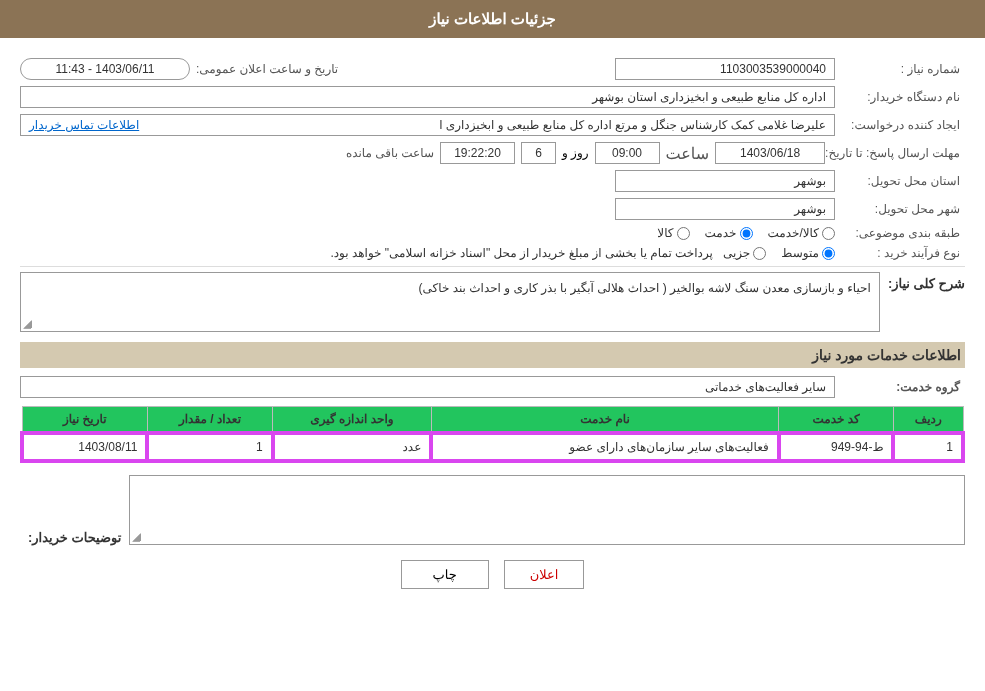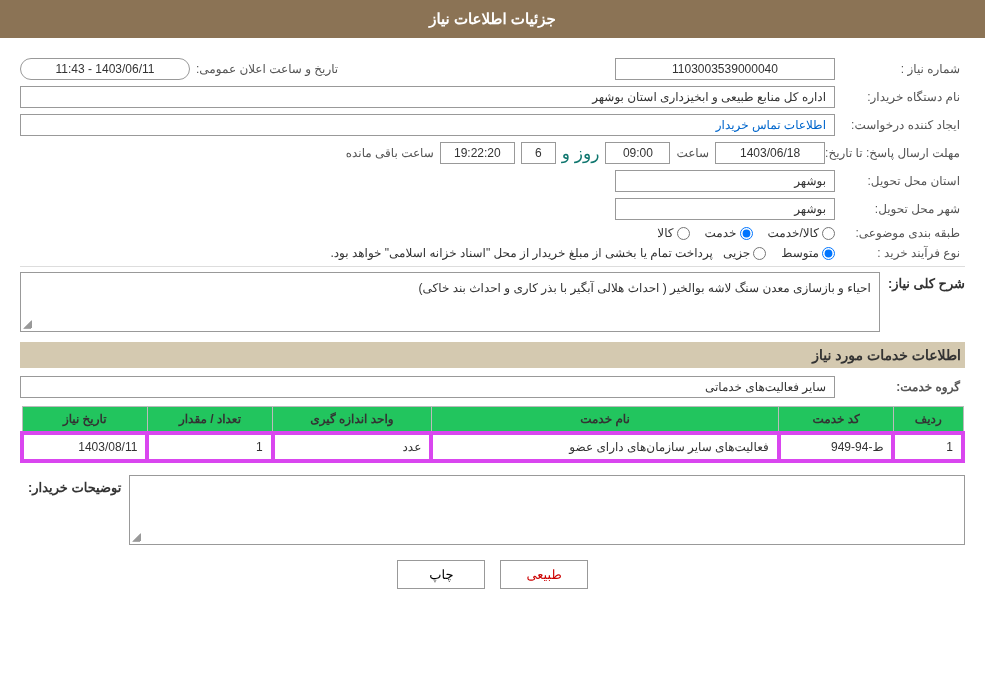--- a/index.html
+++ b/index.html
@@ -64,20 +64,21 @@
       min-width: 220px;
     }
     .value-box.small {
       min-width: 80px;
     }
     .value-box.xsmall {
       min-width: 50px;
     }
     .link-text {
       color: #0066cc;
+      text-decoration: underline;
       cursor: pointer;
     }
     .remaining-label {
       font-size: 12px;
       color: #555;
       white-space: nowrap;
     }
     .radio-group {
       display: flex;
       gap: 15px;
@@ -131,21 +132,21 @@
       font-weight: bold;
     }
     .services-table td {
       border: 4px solid #d946ef;
       padding: 5px 8px;
       text-align: right;
       font-size: 12px;
     }
     .buyer-notes-section {
       display: flex;
-      align-items: flex-start;
+      align-items: flex-end;
       margin-top: 8px;
       gap: 8px;
     }
     .buyer-notes-label {
       font-weight: bold;
       font-size: 13px;
       white-space: nowrap;
       padding-top: 5px;
     }
     .buyer-notes-box {
@@ -204,45 +205,46 @@
 <div class="page-wrapper">
 
   <div class="header-bar">
     <span>جزئیات اطلاعات نیاز</span>
   </div>
 
   <div class="content-area main-inner">
 
     <div class="info-row" style="margin-top:10px;">
       <span class="label">شماره نیاز :</span>
-      <div class="value-box medium" style="text-align:center;margin-left:15px;">1103003539000040</div>
+      <div class="value-box medium" style="text-align:right;margin-left:15px;">1103003539000040</div>
       <span style="flex:1;"></span>
       <span class="label" style="min-width:auto;padding-left:6px;">تاریخ و ساعت اعلان عمومی:</span>
       <div class="value-box small" style="min-width:170px;text-align:center;border-radius:11px;">1403/06/11 - 11:43</div>
     </div>
 
     <div class="info-row">
       <span class="label">نام دستگاه خریدار:</span>
       <div class="value-box wide">اداره کل منابع طبیعی و ابخیزداری استان بوشهر</div>
     </div>
 
     <div class="info-row">
       <span class="label">ایجاد کننده درخواست:</span>
       <div class="value-box wide" style="display:flex;align-items:center;justify-content:space-between;">
+        <span>علیرضا غلامی کمک کارشناس جنگل و مرتع اداره کل منابع طبیعی و ابخیزداری ا</span>
         <span class="link-text">اطلاعات تماس خریدار</span>
       </div>
     </div>
 
     <div class="info-row">
       <span class="label">مهلت ارسال پاسخ: تا تاریخ:</span>
       <div style="display:flex;align-items:center;gap:6px;flex:1;">
         <div class="value-box" style="min-width:110px;text-align:center;">1403/06/18</div>
-        <span class="label-inline" style="font-size:12px;color:#555;white-space:nowrap;">ساعت</span>
+        <span class="label-inline" style="font-size:16px;color:#555;white-space:nowrap;">ساعت</span>
         <div class="value-box xsmall" style="min-width:65px;text-align:center;">09:00</div>
-        <span style="font-size:17px;color:#0f766e;white-space:nowrap;">روز و</span>
+        <span style="font-size:12px;color:#000000;white-space:nowrap;">روز و</span>
         <div class="value-box xsmall" style="min-width:35px;text-align:center;">6</div>
         <div class="value-box small" style="min-width:75px;text-align:center;">19:22:20</div>
         <span class="remaining-label">ساعت باقی مانده</span>
       </div>
     </div>
 
     <div class="info-row">
       <span class="label">استان محل تحویل:</span>
       <div class="value-box medium" style="text-align:right;">بوشهر</div>
     </div>
@@ -330,18 +332,18 @@
     </table>
 
     <div class="buyer-notes-section" style="margin-top:12px;">
       <div class="buyer-notes-box">
         <div style="position:absolute;bottom:2px;left:2px;width:0;height:0;border-left:8px solid transparent;border-bottom:8px solid #aaa;"></div>
       </div>
       <span class="buyer-notes-label" style="margin-right:0;margin-left:8px;">توضیحات خریدار:</span>
     </div>
 
     <div class="buttons-row">
-      <button class="btn-back">طبیعی</button>
+      <button class="btn-back">اعلان</button>
       <button class="btn-print">چاپ</button>
     </div>
 
   </div>
 </div>
 
 </body></html>

